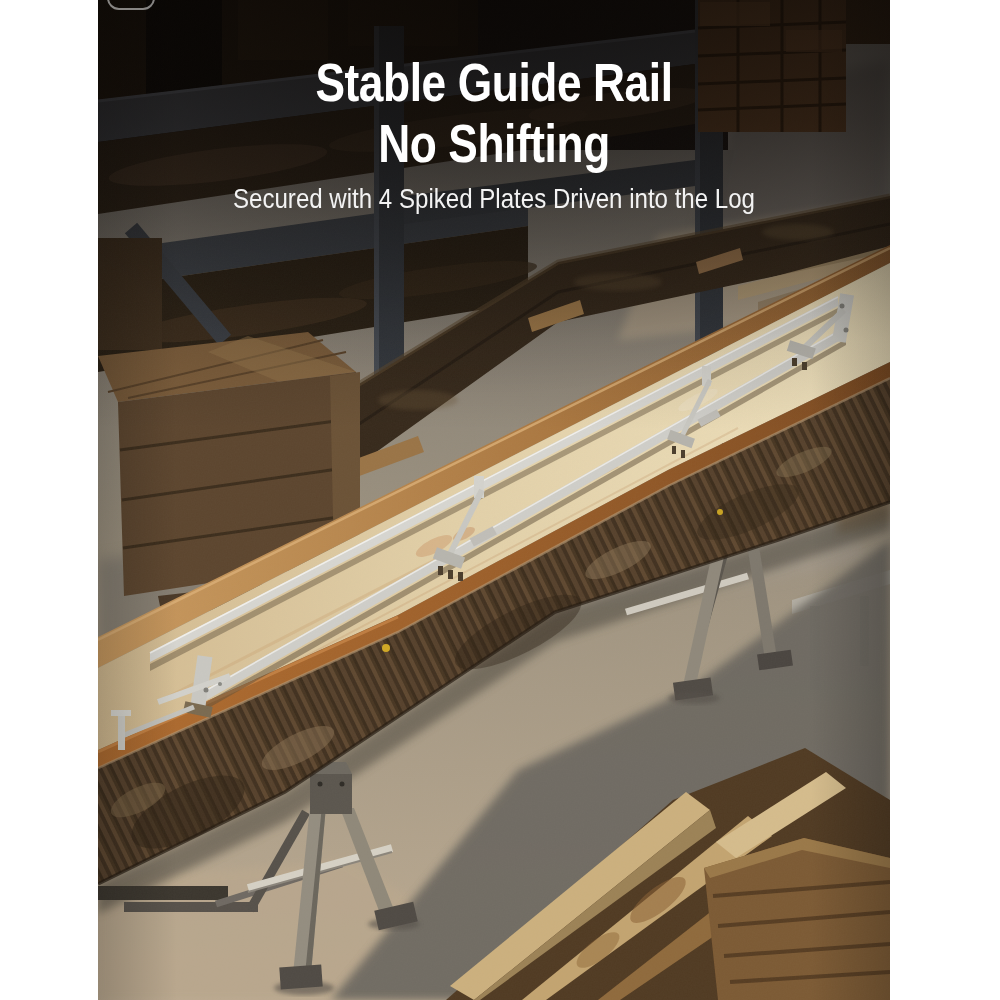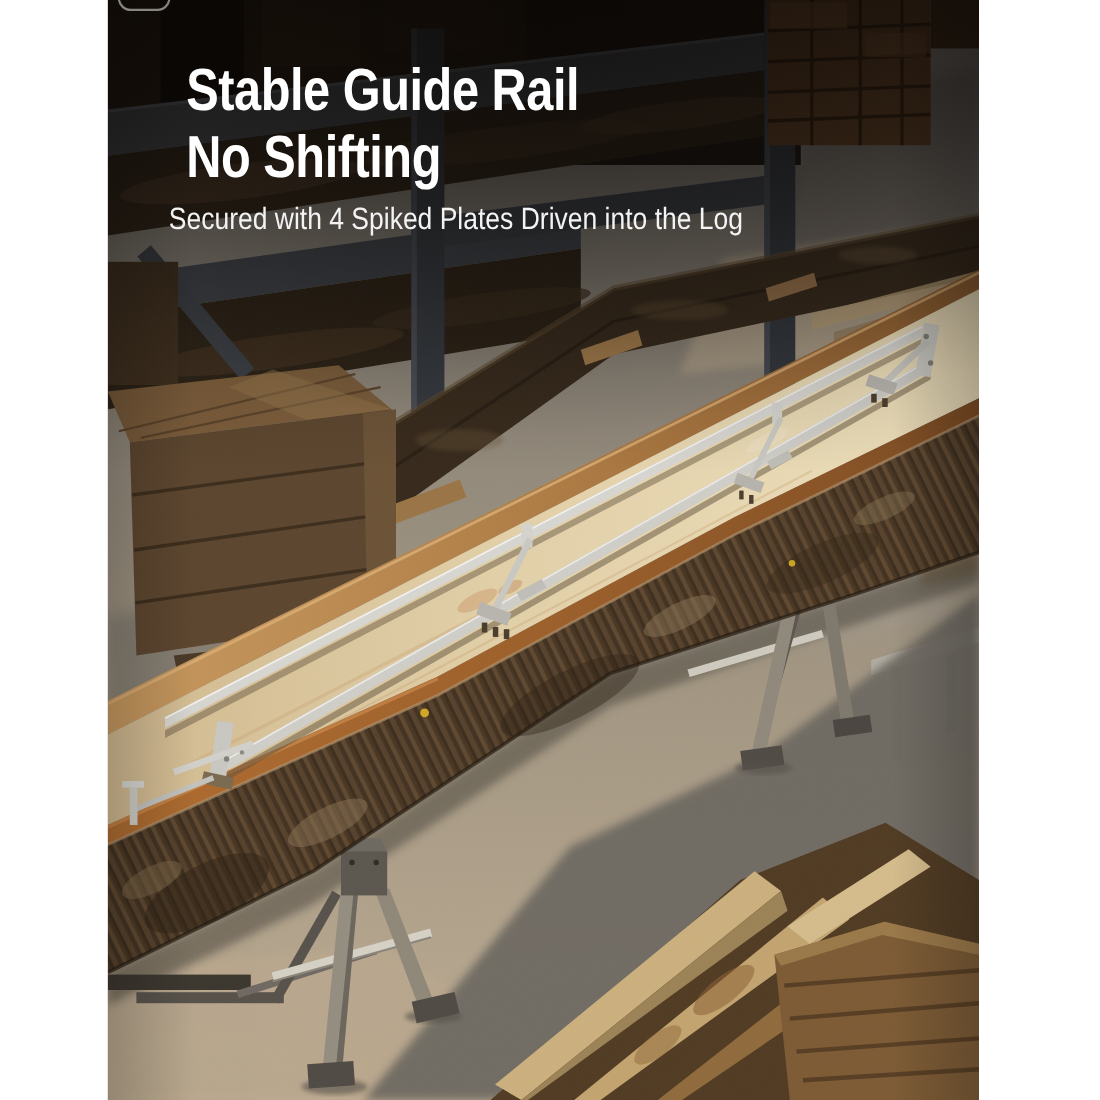--- a/index.html
+++ b/index.html
@@ -22,21 +22,21 @@
         rgba(8,5,3,.30) 24%, rgba(8,5,3,.10) 34%, rgba(0,0,0,0) 43%),
       radial-gradient(95% 55% at 50% 0%, rgba(0,0,0,.38), rgba(0,0,0,0) 72%),
       linear-gradient(90deg, rgba(0,0,0,.20) 0%, rgba(0,0,0,0) 10%,
         rgba(0,0,0,0) 90%, rgba(0,0,0,.20) 100%);
   }
   .corner-pill{
     position:absolute;left:9px;top:-17px;width:44px;height:23px;
     border:2px solid rgba(255,255,255,.5);border-radius:12px;
   }
   .overlay-text{
-    position:absolute;left:0;right:0;top:52px;text-align:left;
+    position:absolute;left:0;right:0;top:52px;text-align:center;
     color:#ffffff;pointer-events:none;
   }
   .title-line{
     display:block;font-weight:800;font-size:54px;line-height:61px;
     letter-spacing:-.5px;transform:scaleX(.82);transform-origin:50% 50%;
     white-space:nowrap;
   }
   .subtitle{
     display:block;margin-top:9px;font-weight:400;font-size:28px;line-height:32px;
     color:#f3f3f3;transform:scaleX(.86);transform-origin:50% 50%;

